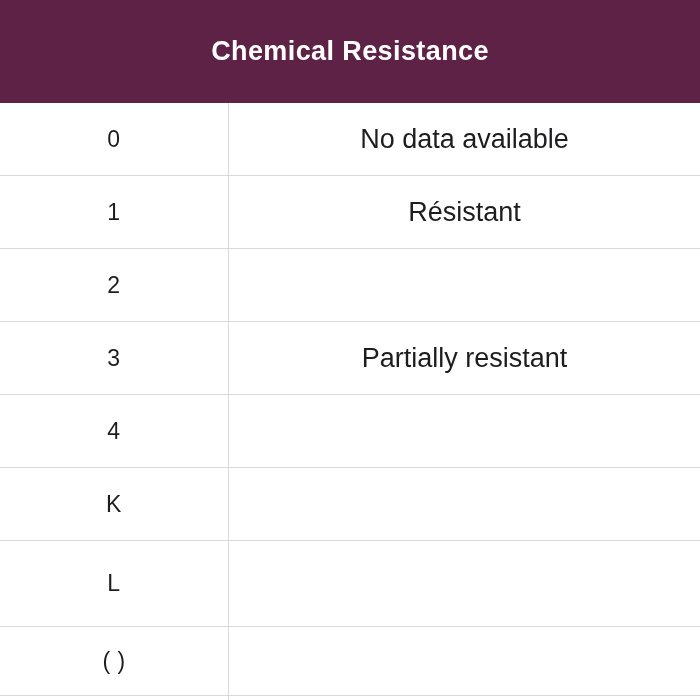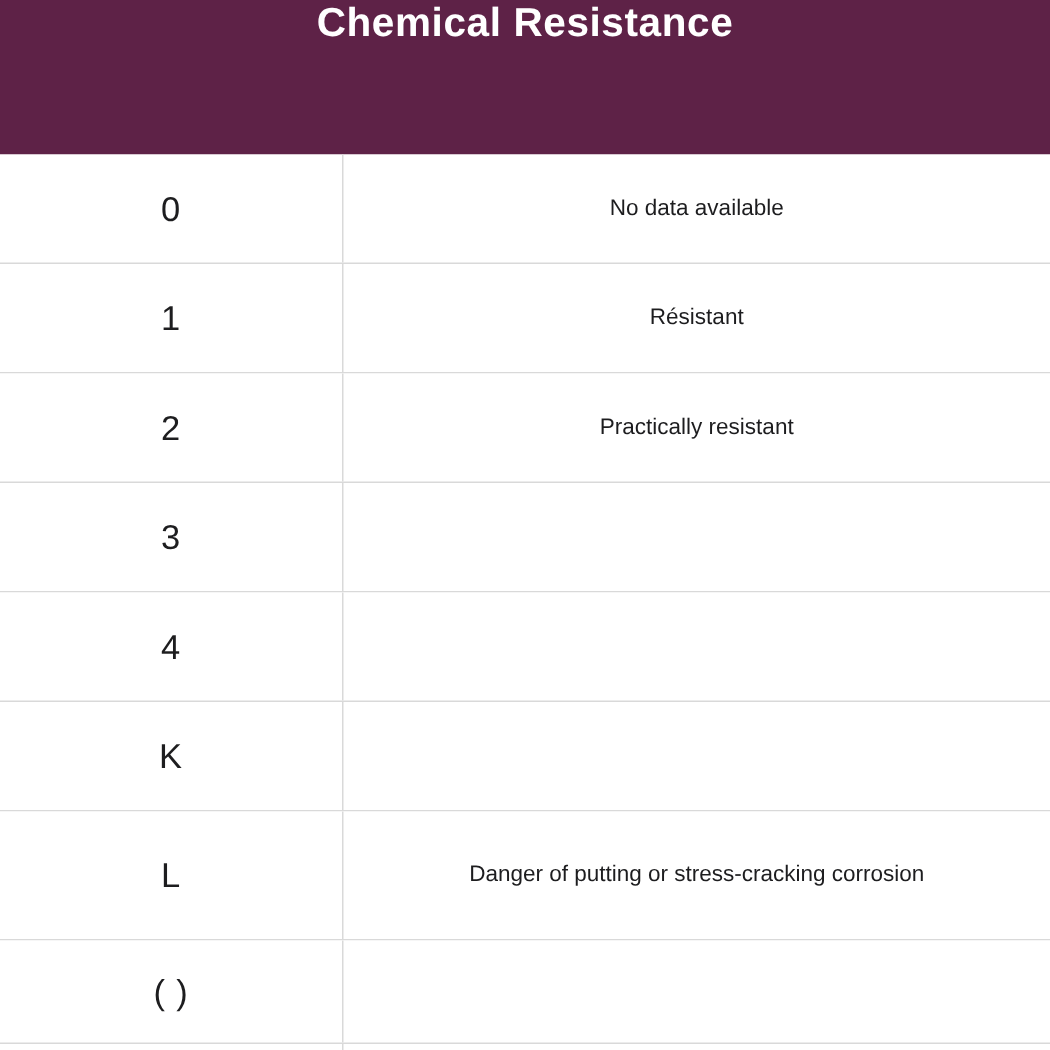--- a/index.html
+++ b/index.html
@@ -13,21 +13,21 @@
     background: #ffffff;
     font-family: "Liberation Sans", sans-serif;
     overflow: hidden;
     display: flex;
     flex-direction: column;
   }
   .header {
     height: 103px;
     background: #5e2247;
     display: flex;
-    align-items: flex-start;
+    align-items: center;
     justify-content: center;
     flex: 0 0 auto;
   }
   .header-title {
     color: #ffffff;
     font-size: 27px;
     font-weight: bold;
     letter-spacing: 0.4px;
   }
   .trow {
@@ -53,21 +53,21 @@
     font-size: 23px;
     color: #1d1d1f;
     letter-spacing: 0.5px;
   }
   .cell-desc {
     flex: 1 1 auto;
     display: flex;
     align-items: center;
     justify-content: center;
     text-align: center;
-    font-size: 15px;
+    font-size: 27px;
     color: #1d1d1f;
     line-height: 1.35;
   }
   .cell-desc .desc-text {
     max-width: 440px;
   }
 </style>
 </head>
 <body>
 
@@ -86,42 +86,39 @@
 
   <div class="trow h72">
     <div class="cell-code">1</div>
     <div class="cell-desc">
         <span class="desc-text">Résistant</span>
       </div>
   </div>
 
   <div class="trow h72">
     <div class="cell-code">2</div>
-    <div class="cell-desc">
-        <span class="desc-text">Practically resistant</span>
-      </div>
   </div>
 
   <div class="trow h72">
     <div class="cell-code">3</div>
+    <div class="cell-desc">
+        <span class="desc-text">Partially resistant</span>
+      </div>
   </div>
 
   <div class="trow h72">
     <div class="cell-code">4</div>
   </div>
 
   <div class="trow h72">
     <div class="cell-code">K</div>
   </div>
 
   <div class="trow h85">
     <div class="cell-code">L</div>
-    <div class="cell-desc">
-        <span class="desc-text">Danger of putting or stress-cracking corrosion</span>
-      </div>
   </div>
 
   <div class="trow h68">
     <div class="cell-code">( )</div>
   </div>
 
   <div class="trow partial">
     <div class="cell-code"></div>
     <div class="cell-desc"></div>
   </div>

